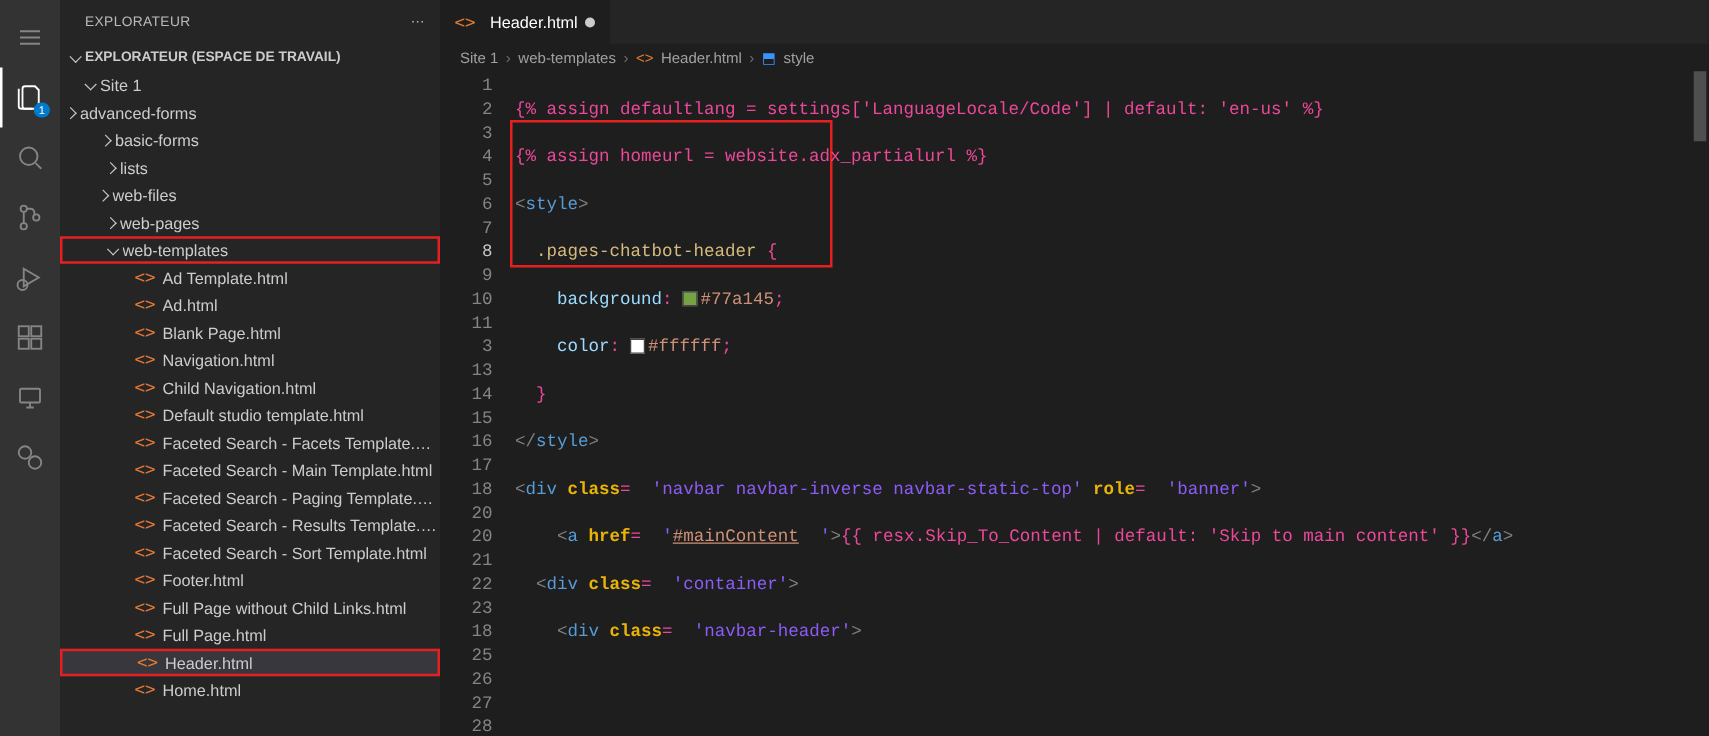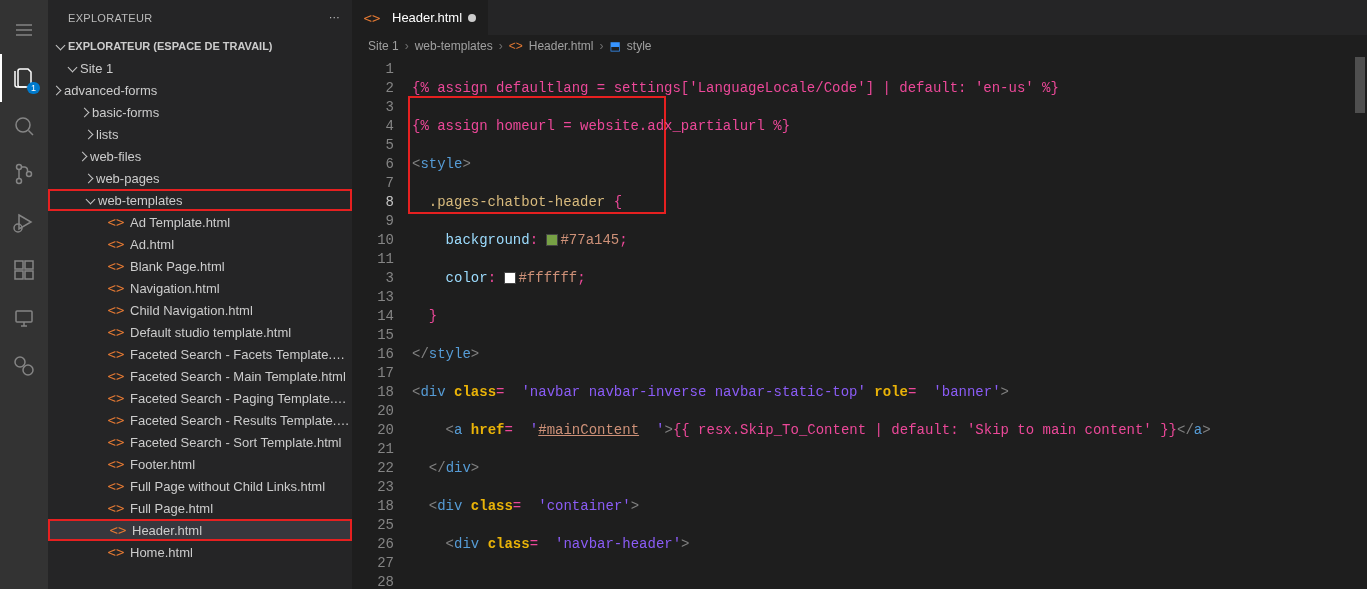--- a/index.html
+++ b/index.html
@@ -450,21 +450,20 @@
 <div class="codeline"><span class="c-default">{% assign defaultlang = settings['LanguageLocale/Code'] | default: 'en-us' %}</span></div>
 <div class="codeline"><span class="c-default">{% assign homeurl = website.adx_partialurl %}</span></div>
 <div class="codeline"><span class="c-angle">&lt;</span><span class="c-tag">style</span><span class="c-angle">&gt;</span></div>
 <div class="codeline">  <span class="c-sel">.pages-chatbot-header</span><span class="c-default"> {</span></div>
 <div class="codeline">    <span class="c-prop">background</span><span class="c-default">: </span><span class="color-swatch" style="background:#77a145"></span><span class="c-num">#77a145</span><span class="c-default">;</span></div>
 <div class="codeline">    <span class="c-prop">color</span><span class="c-default">: </span><span class="color-swatch" style="background:#ffffff"></span><span class="c-num">#ffffff</span><span class="c-default">;</span></div>
 <div class="codeline">  <span class="c-default">}</span></div>
 <div class="codeline"><span class="c-angle">&lt;/</span><span class="c-tag">style</span><span class="c-angle">&gt;</span></div>
 <div class="codeline"><span class="c-angle">&lt;</span><span class="c-tag">div</span> <span class="c-attr">class</span><span class="c-default">=</span><span class="c-string">'navbar navbar-inverse navbar-static-top'</span> <span class="c-attr">role</span><span class="c-default">=</span><span class="c-string">'banner'</span><span class="c-angle">&gt;</span></div>
 <div class="codeline">    <span class="c-angle">&lt;</span><span class="c-tag">a</span> <span class="c-attr">href</span><span class="c-default">=</span><span class="c-string">'</span><span class="c-link">#mainContent</span><span class="c-string">'</span><span class="c-angle">&gt;</span><span class="c-default">{{ resx.Skip_To_Content | default: 'Skip to main content' }}</span><span class="c-angle">&lt;/</span><span class="c-tag">a</span><span class="c-angle">&gt;</span></div>
-<div class="codeline">  <span class="c-angle">&lt;/</span><span class="c-tag">div</span><span class="c-angle">&gt;</span></div>
 <div class="codeline">  <span class="c-angle">&lt;</span><span class="c-tag">div</span> <span class="c-attr">class</span><span class="c-default">=</span><span class="c-string">'container'</span><span class="c-angle">&gt;</span></div>
 <div class="codeline">    <span class="c-angle">&lt;</span><span class="c-tag">div</span> <span class="c-attr">class</span><span class="c-default">=</span><span class="c-string">'navbar-header'</span><span class="c-angle">&gt;</span></div>
 
 
 
 
 
 
 
 

